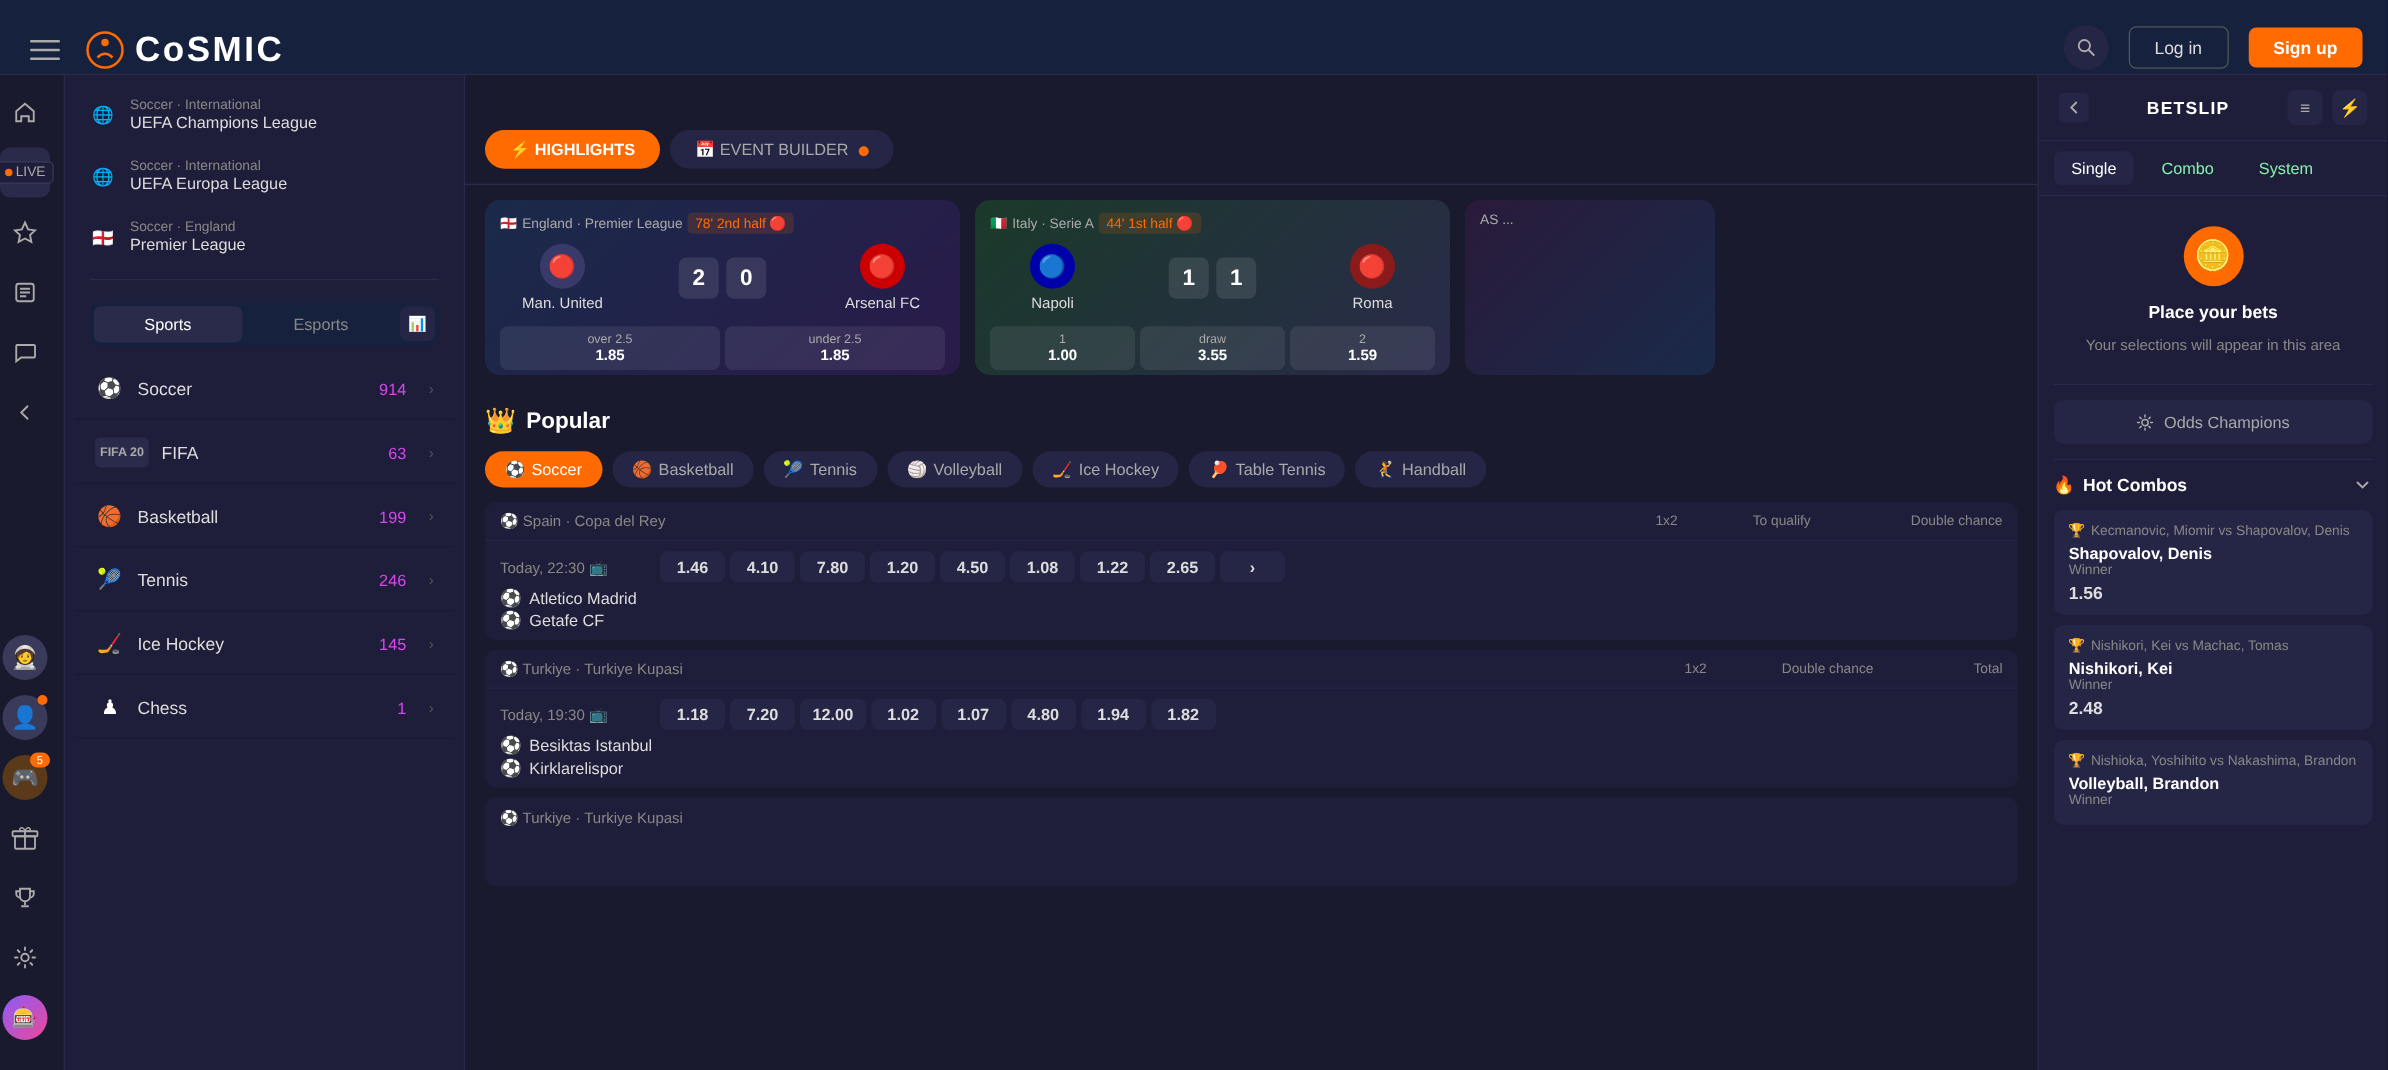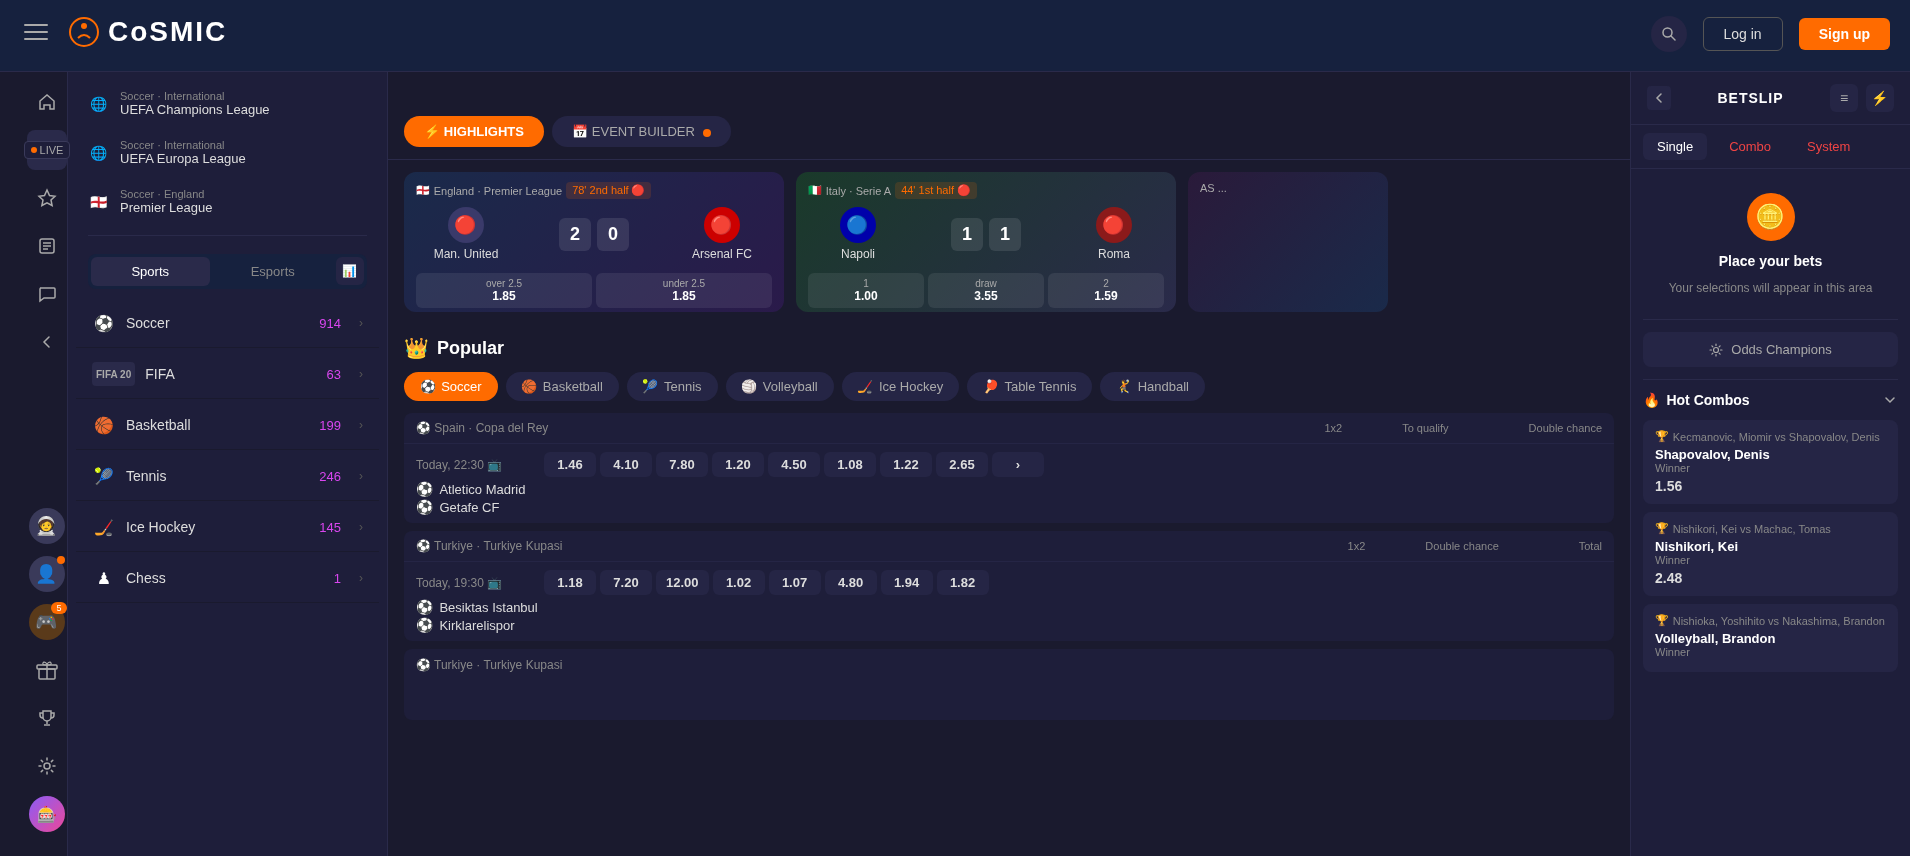--- a/index.html
+++ b/index.html
@@ -1,24 +1,24 @@
 <!DOCTYPE html>
 <html><head>
   <meta charset="utf-8">
   <style>
     * { box-sizing: border-box; margin: 0; padding: 0; }
     body { background: #1a1a2e; color: #fff; font-family: 'Segoe UI', Arial, sans-serif; font-size: 13px; overflow: hidden; width: 1910px; height: 856px; }
 
     
     .app { display: flex; flex-direction: column; height: 856px; }
-    .header { background: #16213e; height: 72px; display: flex; align-items: flex-start; padding: 16px 20px; justify-content: space-between; border-bottom: 1px solid #2a2a4a; flex-shrink: 0; }
+    .header { background: #16213e; height: 60px; display: flex; align-items: flex-end; padding: 3px 20px; justify-content: space-between; border-bottom: 1px solid #2a2a4a; flex-shrink: 0; }
     .main-row { display: flex; flex: 1; overflow: hidden; }
 
     
-    .sidebar-icons { width: 68px; background: #1a1a2e; display: flex; flex-direction: column; align-items: flex-end; padding: 10px 0; gap: 8px; border-right: 1px solid #2a2a4a; }
+    .sidebar-icons { width: 52px; background: #1a1a2e; display: flex; flex-direction: column; align-items: flex-start; padding: 10px 0; gap: 8px; border-right: 1px solid #2a2a4a; }
     .sidebar-icon-item { width: 40px; height: 40px; border-radius: 8px; display: flex; align-items: center; justify-content: center; cursor: pointer; position: relative; }
     .sidebar-icon-item.active { background: #2a2a4a; }
     .avatar-circle { width: 36px; height: 36px; border-radius: 50%; overflow: hidden; background: #3a3a5a; display: flex; align-items: center; justify-content: center; font-size: 18px; }
     .badge-dot { position: absolute; top: 2px; right: 2px; width: 8px; height: 8px; background: #ff6b00; border-radius: 50%; }
     .badge-num { position: absolute; top: 0; right: 0; background: #ff6b00; color: #fff; font-size: 9px; border-radius: 8px; padding: 1px 4px; min-width: 16px; text-align: center; }
 
     
     .sidebar-main { width: 320px; background: #1e1e3a; border-right: 1px solid #2a2a4a; display: flex; flex-direction: column; overflow: hidden; }
     .sidebar-nav-items { padding: 8px; display: flex; flex-direction: column; gap: 2px; }
     .nav-item { display: flex; align-items: center; gap: 10px; padding: 10px 12px; border-radius: 8px; cursor: pointer; }
@@ -72,21 +72,21 @@
     .odd-cell { background: #252545; border-radius: 6px; padding: 5px 10px; text-align: center; cursor: pointer; min-width: 52px; font-size: 13px; font-weight: 600; color: #ddd; }
 
     
     .betslip { width: 280px; background: #1e1e3a; border-left: 1px solid #2a2a4a; display: flex; flex-direction: column; }
     .betslip-header { display: flex; align-items: center; padding: 12px 16px; border-bottom: 1px solid #2a2a4a; gap: 8px; }
     .betslip-toggle { width: 24px; height: 24px; background: #252545; border-radius: 4px; display: flex; align-items: center; justify-content: center; cursor: pointer; }
     .betslip-title { font-size: 14px; font-weight: 600; flex: 1; text-align: center; letter-spacing: 1px; }
     .betslip-icons { display: flex; gap: 8px; }
     .betslip-icon-btn { width: 28px; height: 28px; background: #252545; border-radius: 6px; display: flex; align-items: center; justify-content: center; cursor: pointer; color: #aaa; font-size: 14px; }
     .betslip-tabs { display: flex; padding: 8px 12px; gap: 8px; border-bottom: 1px solid #2a2a4a; }
-    .bstab { padding: 6px 14px; border-radius: 6px; cursor: pointer; font-size: 13px; color: #ef4444; }
+    .bstab { padding: 6px 14px; border-radius: 6px; cursor: pointer; font-size: 13px; color: #86efac; }
     .bstab.active { background: #252545; color: #fff; }
     .betslip-empty { display: flex; flex-direction: column; align-items: center; justify-content: center; padding: 24px 16px; gap: 12px; }
     .betslip-coin { width: 48px; height: 48px; border-radius: 50%; background: #ff6b00; display: flex; align-items: center; justify-content: center; font-size: 24px; color: #fff; }
     .betslip-empty-title { font-size: 14px; font-weight: 600; }
     .betslip-empty-sub { font-size: 12px; color: #888; text-align: center; }
     .odds-settings-btn { margin: 12px; background: #252545; border-radius: 8px; padding: 10px 16px; display: flex; align-items: center; justify-content: center; gap: 8px; cursor: pointer; color: #aaa; font-size: 13px; }
     .betslip-divider { height: 1px; background: #2a2a4a; margin: 0 12px; }
 
     .hot-combos { padding: 12px; flex: 1; overflow: auto; }
     .hot-combos-header { display: flex; align-items: center; gap: 6px; margin-bottom: 12px; justify-content: space-between; }

